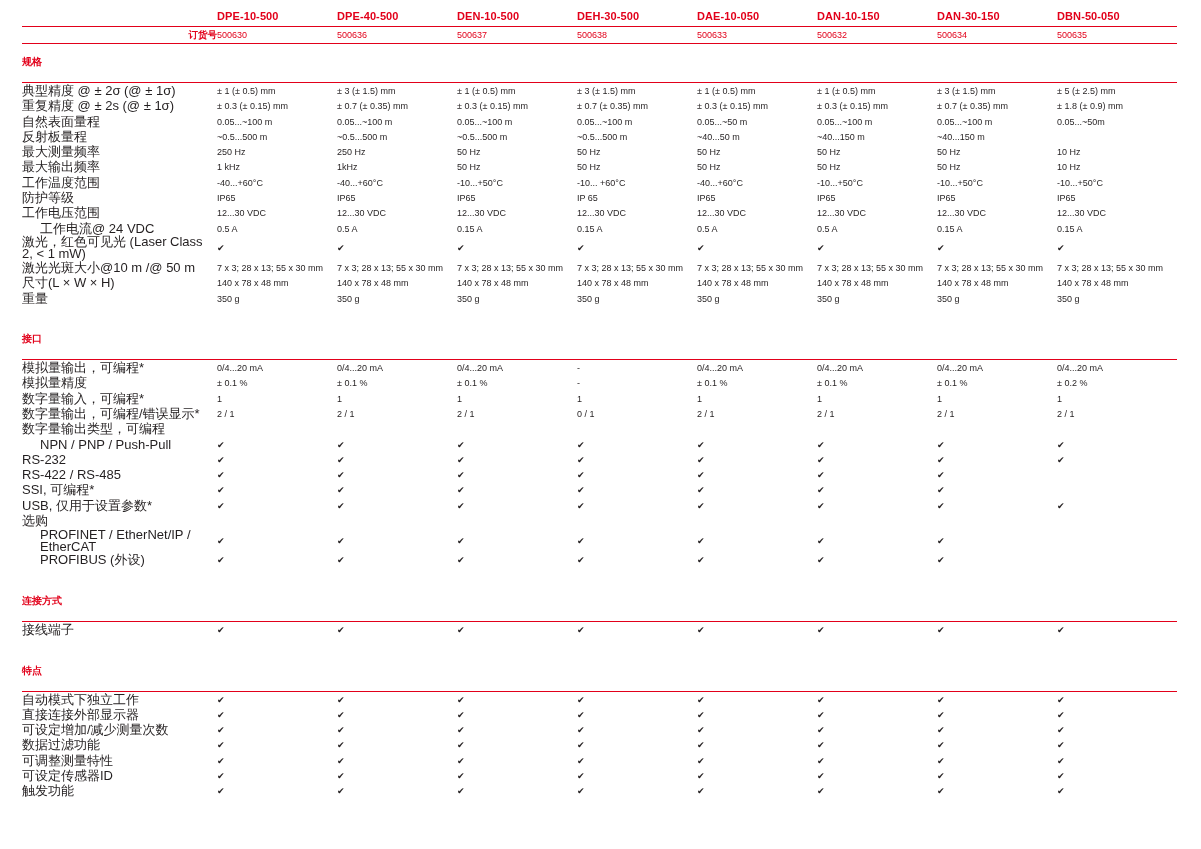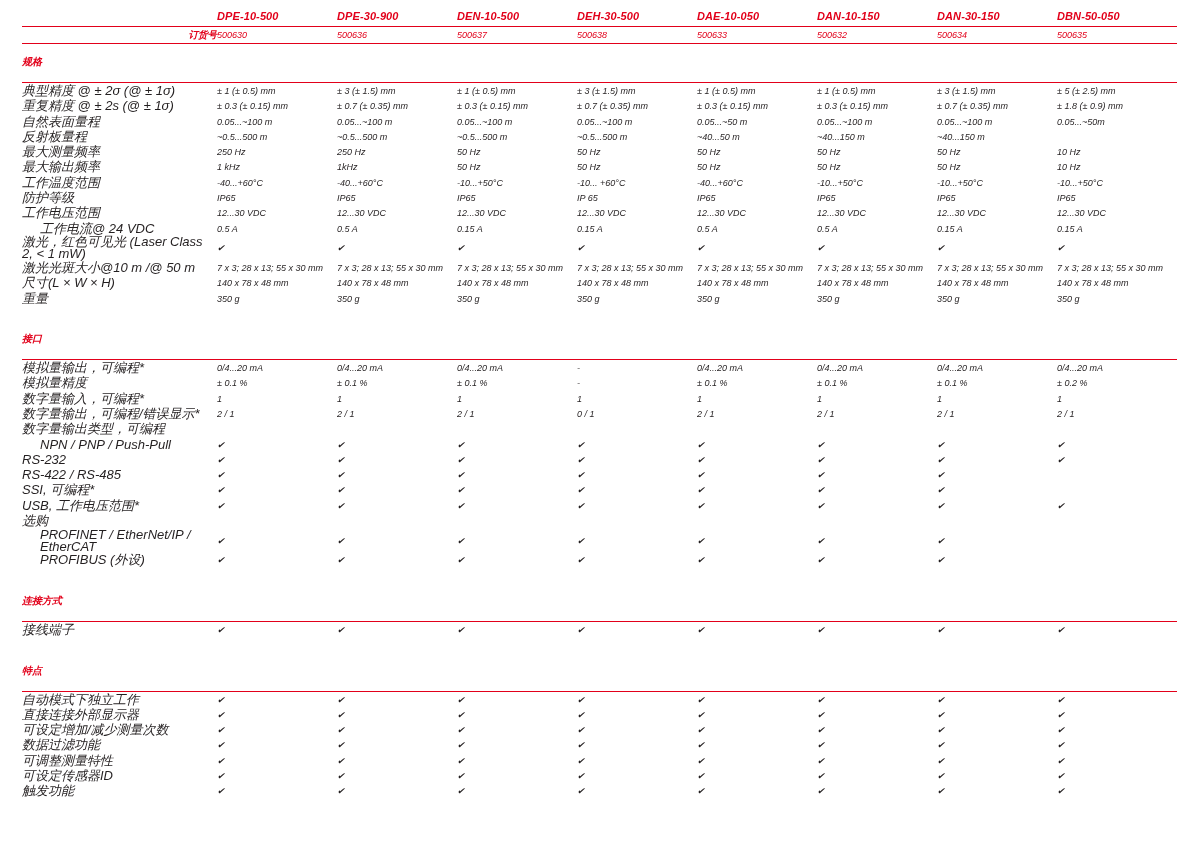--- a/index.html
+++ b/index.html
@@ -20,21 +20,20 @@
     width: 1201px;
     height: 849px;
     padding: 0;
     box-sizing: border-box;
   }
   table.spec {
     border-collapse: collapse;
     table-layout: fixed;
     width: 1155px;
     margin: 0 0 0 22px;
-    font-style: italic;
   }
   table.spec col.label { width: 195px; }
   table.spec col.model { width: 120px; }
 
   table.spec td {
     padding: 0 0 0 0;
     vertical-align: middle;
     height: 15.3px;
     line-height: 12px;
   }
@@ -94,21 +93,21 @@
         <col class="model">
       <col class="model">
         <col class="model">
         <col class="model">
         <col class="model">
     </colgroup>
     <tbody id="tbody">
         <tr class="header-row">
           <td></td>
           <td class="model-name">DPE-10-500</td>
-          <td class="model-name">DPE-30-900</td>
+          <td class="model-name">DPE-40-500</td>
           <td class="model-name">DEN-10-500</td>
           <td class="model-name">DEH-30-500</td>
           <td class="model-name">DAE-10-050</td>
           <td class="model-name">DAN-10-150</td>
           <td class="model-name">DAN-30-150</td>
           <td class="model-name">DBN-50-050</td>
         </tr>
         <tr class="rule-top">
           <td colspan="9"></td>
         </tr>
@@ -404,21 +403,21 @@
           <td class="val">✔</td>
           <td class="val">✔</td>
           <td class="val">✔</td>
           <td class="val">✔</td>
           <td class="val">✔</td>
           <td class="val">✔</td>
           <td class="val">✔</td>
           <td class="val"></td>
         </tr>
         <tr>
-          <td class="rowlabel">USB, 工作电压范围*</td>
+          <td class="rowlabel">USB, 仅用于设置参数*</td>
           <td class="val">✔</td>
           <td class="val">✔</td>
           <td class="val">✔</td>
           <td class="val">✔</td>
           <td class="val">✔</td>
           <td class="val">✔</td>
           <td class="val">✔</td>
           <td class="val">✔</td>
         </tr>
         <tr>

